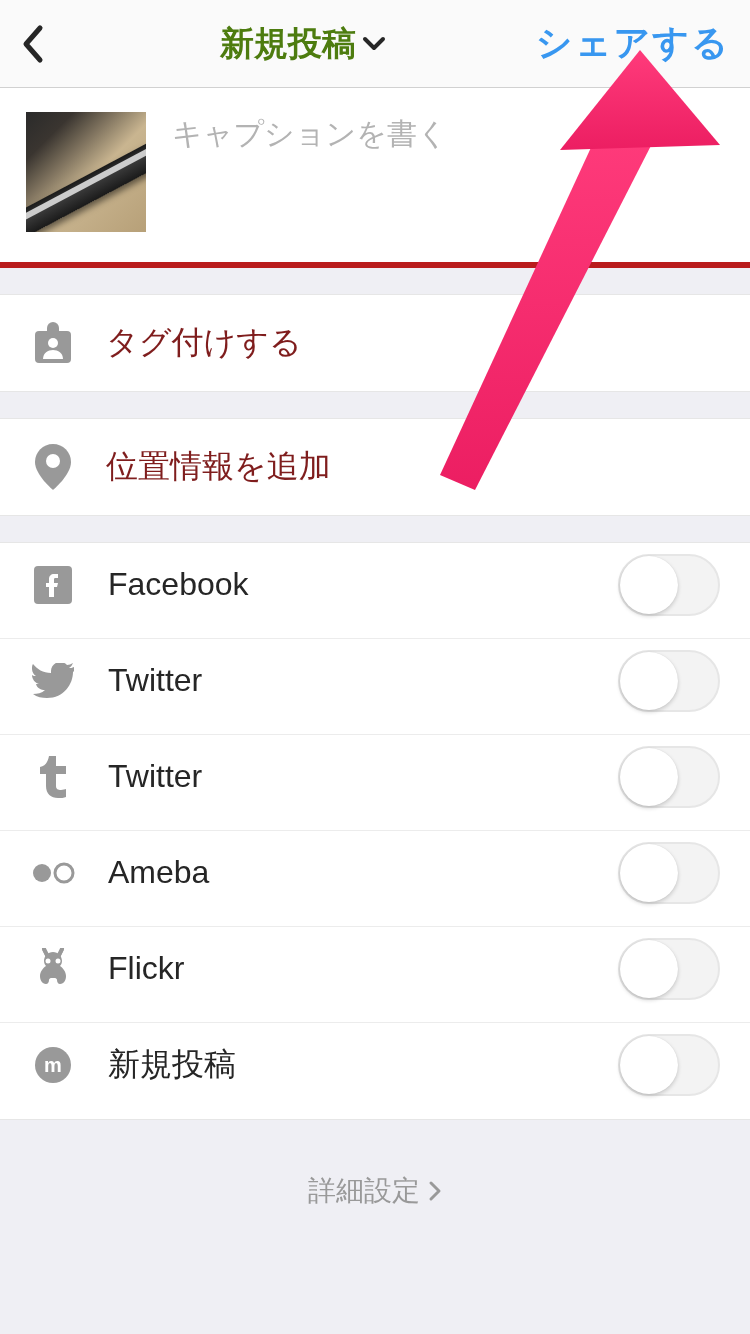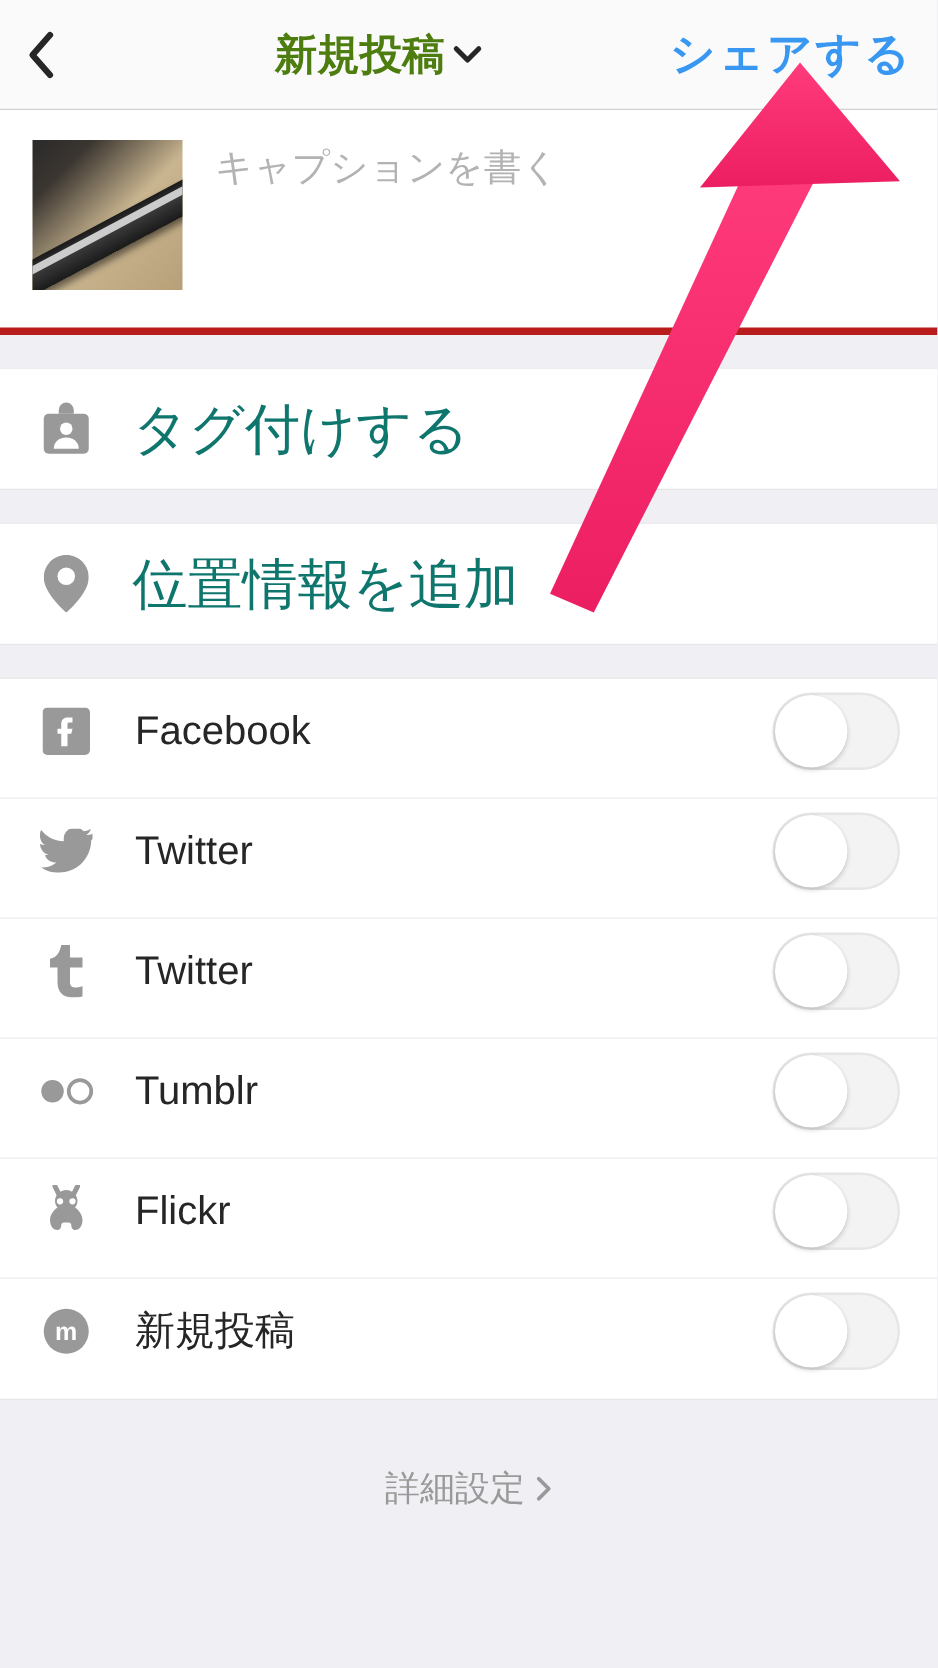--- a/index.html
+++ b/index.html
@@ -76,21 +76,21 @@
     background:#fff;
     border-top: 1px solid #e6e6e6;
     border-bottom: 1px solid #e6e6e6;
     height: 98px;
     display:flex;
     align-items:center;
     padding: 0 30px;
     gap: 30px;
   }
   .row-icon { width:46px; display:flex; justify-content:center; color:#999; }
-  .row-label { font-size: 44px; color:#0f766e; }
+  .row-label { font-size: 32px; color:#7f1d1d; }
 
   
   .share-list { margin-top:26px; border-top:1px solid #e6e6e6; border-bottom:1px solid #e6e6e6; background:#fff; }
   .share-row {
     height: 96px;
     display:flex;
     align-items:center;
     padding: 0 30px 12px 30px;
     border-bottom: 1px solid #ececec;
     gap: 32px;
@@ -215,21 +215,21 @@
     <div class="toggle"></div>
   </div>
 
   <div class="share-row">
     <div class="share-icon">
       <svg width="44" height="22" viewBox="0 0 44 22">
           <circle cx="11" cy="11" r="9" fill="#999"></circle>
           <circle cx="33" cy="11" r="9" fill="none" stroke="#999" stroke-width="3"></circle>
         </svg>
     </div>
-    <div class="share-label">Tumblr</div>
+    <div class="share-label">Ameba</div>
     <div class="toggle"></div>
   </div>
 
   <div class="share-row">
     <div class="share-icon">
       <svg width="38" height="42" viewBox="0 0 38 42">
           <path fill="#999" d="M19 4c-5 0-9 4-9 9 0 2 1 4 2 5-3 2-6 6-6 10 0 4 2 8 6 8 2 0 3-2 3-4 0-1 1-2 2-2h4c1 0 2 1 2 2 0 2 1 4 3 4 4 0 6-4 6-8 0-4-3-8-6-10 1-1 2-3 2-5 0-5-4-9-9-9z"></path>
           <circle cx="14" cy="13" r="2.5" fill="#fff"></circle>
           <circle cx="24" cy="13" r="2.5" fill="#fff"></circle>
           <path fill="#999" d="M10 2 L13 8 M28 2 L25 8" stroke="#999" stroke-width="3" stroke-linecap="round"></path>

